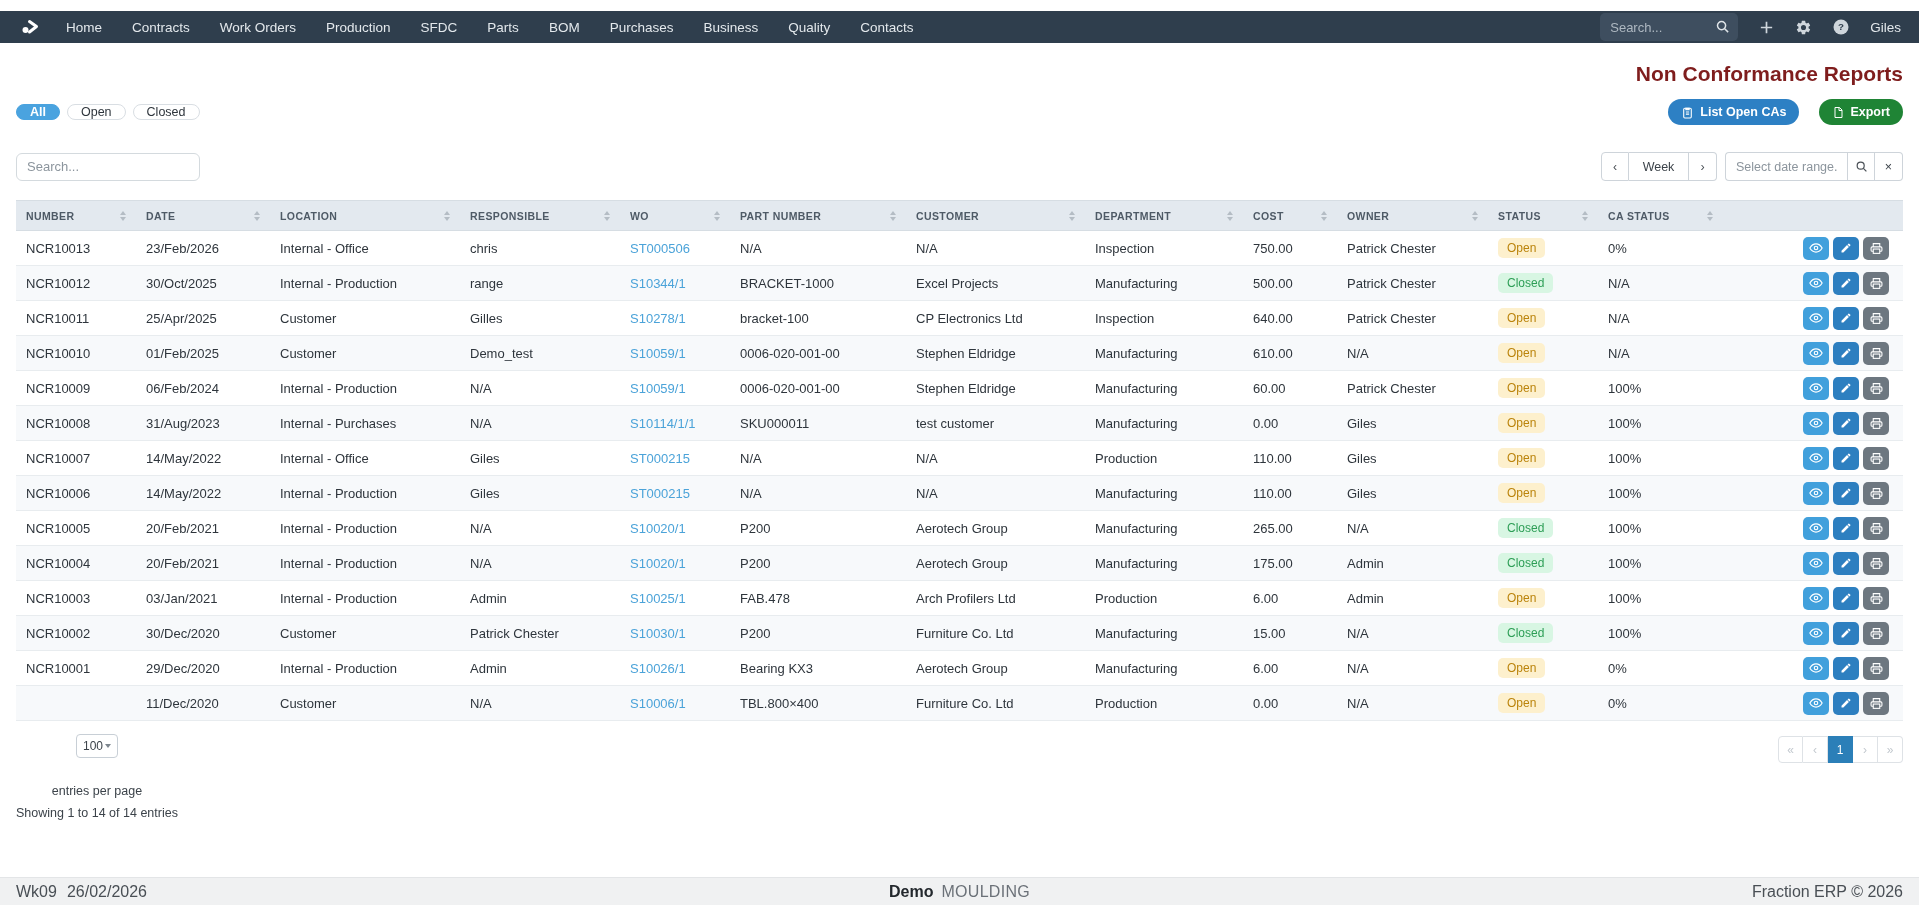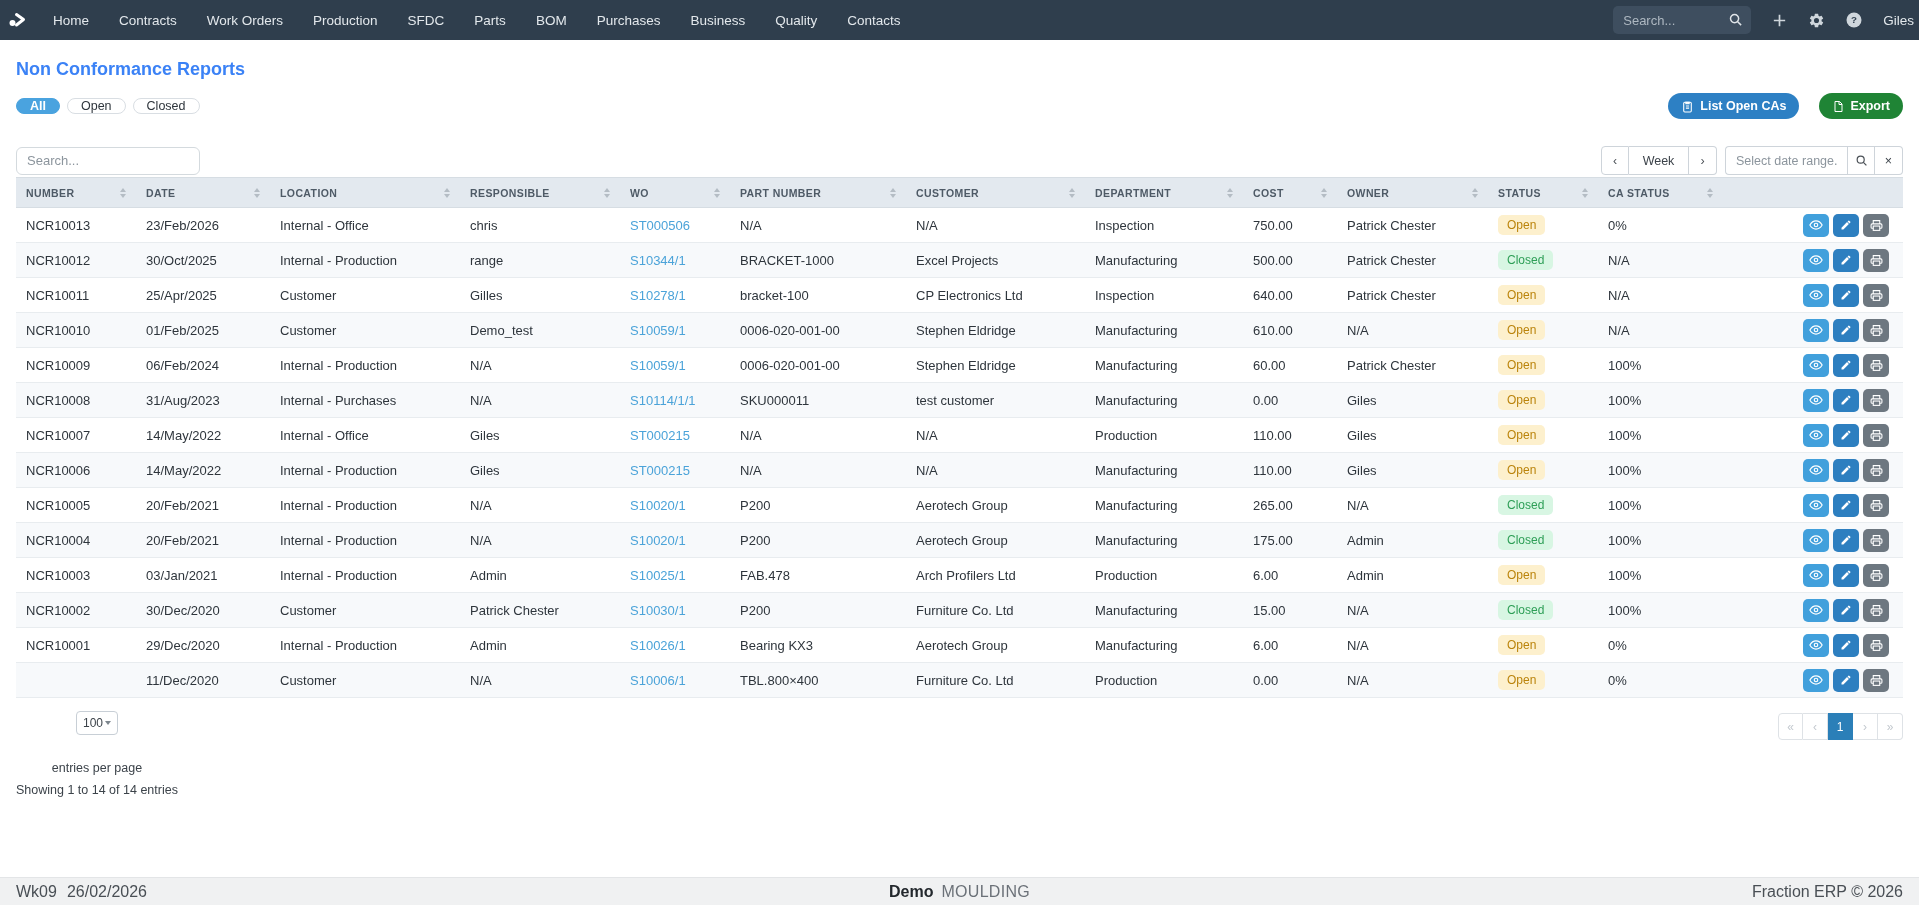--- a/index.html
+++ b/index.html
@@ -2,35 +2,35 @@
 <html><head>
 <meta charset="utf-8">
 <style>
   * { box-sizing: border-box; margin: 0; padding: 0; }
   html,body { width:1919px; height:905px; }
   body {
     font-family:"Liberation Sans", sans-serif;
     background:#ffffff; color:#2e353c; position:relative; overflow:hidden;
   }
   
-  .navbar{ height:40px; background:#2f3e4d; display:flex; align-items:center; padding:0 5px; }
+  .navbar{ height:32px; background:#2f3e4d; display:flex; align-items:center; padding:0 18px;margin-top:11px; }
   .logo{ display:flex; align-items:center; margin-right:24px; cursor:pointer; }
   .nav-menu{ display:flex; gap:30px; }
   .nav-item{ font-size:13.5px; color:#e3e8ec; cursor:pointer; white-space:nowrap; }
   .nav-right{ margin-left:auto; display:flex; align-items:center; gap:20px; }
   .nav-search-wrap{ position:relative; }
   .nav-search{ width:138px; height:28px; background:#3e4e5f; border:none; border-radius:5px;
     color:#e3e8ec; padding:0 30px 0 10px; font-size:13px; font-family:inherit; }
   .nav-search::placeholder{ color:#aeb8c1; }
   .nav-search-icon{ position:absolute; right:8px; top:6px; cursor:pointer; }
   .nav-icon{ cursor:pointer; display:flex; align-items:center; }
   .nav-user{ font-size:13.5px; color:#e3e8ec; cursor:pointer; }
   
   .page{ padding:0 16px; }
-  .page-title{ font-size:18px; font-weight:700; color:#3b82f6; margin:19px 0 13px; }
+  .page-title{ font-size:21px; font-weight:700; color:#7f1d1d; margin:19px 0 13px;text-align:right; }
   .filter-row{ display:flex; align-items:center; }
   .pill{ height:16px; padding:0 13px; border-radius:14px; font-size:12.5px; display:inline-flex;
     align-items:center; cursor:pointer; border:1px solid #d9dee3; background:#fff; color:#2e353c; margin-right:7px; }
   .pill.active{ background:#4aa3df; border-color:#4aa3df; color:#fff; font-weight:700; }
   .top-actions{ margin-left:auto; display:flex; gap:20px; }
   .btn{ height:26px; padding:0 13px; border:none; border-radius:14px; font-size:12.5px; font-weight:700;
     color:#fff; display:inline-flex; align-items:center; gap:6px; cursor:pointer; font-family:inherit; }
   .btn.blue{ background:#2d80c4; }
   .btn.green{ background:#1f8435;justify-content:space-between; }
   
@@ -45,21 +45,21 @@
   .seg + .seg{ border-left:none; }
   .seg:first-child{ border-radius:4px 0 0 4px; }
   .seg:last-child{ border-radius:0 4px 4px 0; }
   .seg.arrow{ width:28px; color:#4a5056; }
   .seg.week{ width:60px; }
   .date-input{ width:122px; height:29px; border:1px solid #ced4da; border-right:none;
     border-radius:4px 0 0 4px; padding:0 10px; font-size:12.5px; color:#4a5056; font-family:inherit; }
   .date-input::placeholder{ color:#8c959d; }
   .icon-seg{ width:28px; }
   
-  .nc-table{ width:100%; border-collapse:collapse; margin-top:2px; font-size:13px; table-layout:fixed; }
+  .nc-table{ width:100%; border-collapse:collapse; margin-top:19px; font-size:13px; table-layout:fixed; }
   thead th{ background:#e3e9ef; height:30px; text-align:left; font-size:10.5px; letter-spacing:.4px;
     color:#4e5a66; font-weight:700; padding:0 8px 0 10px; border-top:1px solid #d6dde3; border-bottom:1px solid #d6dde3; cursor:pointer; }
   .thw{ display:flex; align-items:center; }
   .thw span{ white-space:nowrap; }
   .sort{ margin-left:auto; display:inline-flex; flex-direction:column; gap:2px; padding-right:2px; }
   .sort i{ width:0; height:0; border-left:3.5px solid transparent; border-right:3.5px solid transparent; display:block; }
   .sort .up{ border-bottom:4px solid #b4bcc4; }
   .sort .down{ border-top:4px solid #b4bcc4; }
   tbody td{ height:35px; border-bottom:1px solid #e8ecef; padding:0 10px; color:#2e353c; white-space:nowrap; overflow:hidden; }
   tbody tr:nth-child(even){ background:#f7f9fb; }

